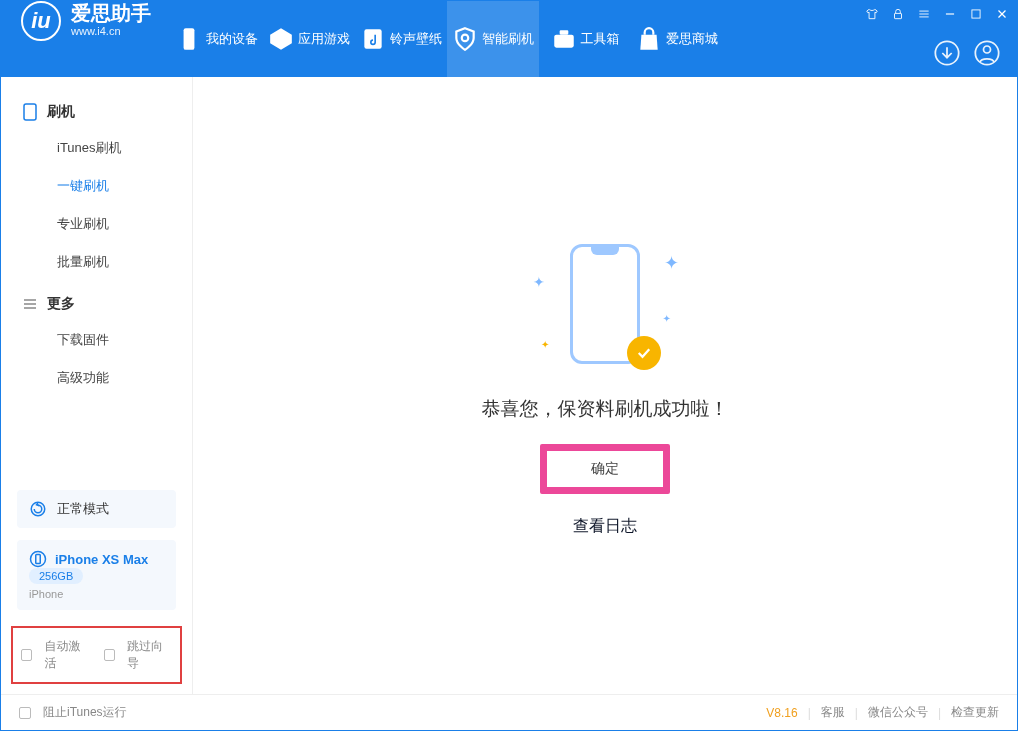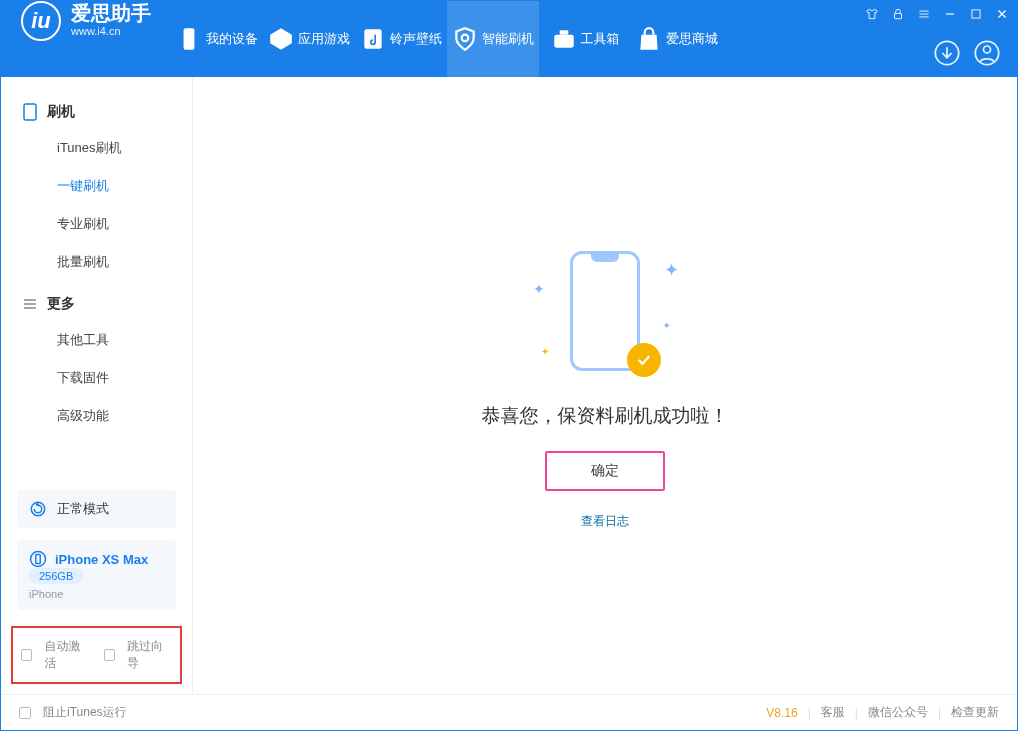--- a/index.html
+++ b/index.html
@@ -46,22 +46,22 @@
 .phone-body { width: 70px; height: 120px; border: 3px solid #9ec8ff; border-radius: 12px; background: #fff; position: relative; }
 .phone-notch { position: absolute; top: 0; left: 50%; transform: translateX(-50%); width: 28px; height: 8px; background: #9ec8ff; border-radius: 0 0 6px 6px; }
 .badge-check { position: absolute; right: 44px; bottom: 4px; width: 34px; height: 34px; background: #f8b500; border-radius: 50%; display: flex; align-items: center; justify-content: center; }
 .badge-check svg { width: 18px; height: 18px; stroke: #fff; fill: none; stroke-width: 3; }
 .sparkle { position: absolute; color: #7fb8ff; }
 .s1 { left: 28px; top: 40px; font-size: 14px; }
 .s2 { right: 26px; top: 18px; font-size: 18px; }
 .s3 { right: 34px; bottom: 50px; font-size: 10px; }
 .s4 { left: 36px; bottom: 24px; font-size: 10px; color: #f8b500; }
 .success-text { font-size: 19px; color: #333; }
-.ok-btn { border: 2px solid #ec4899; background: #fff; padding: 9px 44px; font-size: 14px; color: #444; cursor: pointer; border-radius: 2px; }
-.log-link { color: #0369a1; font-size: 12px; cursor: pointer; }
+.ok-btn { border: 7px solid #ec4899; background: #fff; padding: 9px 44px; font-size: 14px; color: #444; cursor: pointer; border-radius: 2px; }
+.log-link { color: #0f172a; font-size: 16px; cursor: pointer; }
 
 
 .statusbar { height: 36px; border-top: 1px solid #eee; display: flex; align-items: center; padding: 0 18px; font-size: 12px; color: #888; }
 .statusbar .left { display: flex; align-items: center; gap: 6px; }
 .statusbar .right { margin-left: auto; display: flex; align-items: center; gap: 10px; }
 .statusbar .sep { color: #ddd; }
 .statusbar .ver { color: #f0a020; }
 
 .mode-icon, .dev-icon { width: 18px; height: 18px; }
 </style>
@@ -175,21 +175,20 @@
       </div>
       <div class="side-section">
         <div class="side-header">
           <svg width="14" height="14" viewBox="0 0 14 14" stroke="#888" stroke-width="1.5">
               <line x1="1" y1="3" x2="13" y2="3"></line>
               <line x1="1" y1="7" x2="13" y2="7"></line>
               <line x1="1" y1="11" x2="13" y2="11"></line>
             </svg>
           <span>更多</span>
         </div>
-        <div class="side-item">其他工具</div>
         <div class="side-item">下载固件</div>
         <div class="side-item">高级功能</div>
       </div>
 
       <div class="sidebar-spacer"></div>
 
       <div class="mode-box">
         <svg class="mode-icon" viewBox="0 0 24 24" fill="none" stroke="#1a7fe8" stroke-width="2">
             <circle cx="12" cy="12" r="9"></circle>
             <path d="M12 7 A5 5 0 1 1 7 12"></path>

